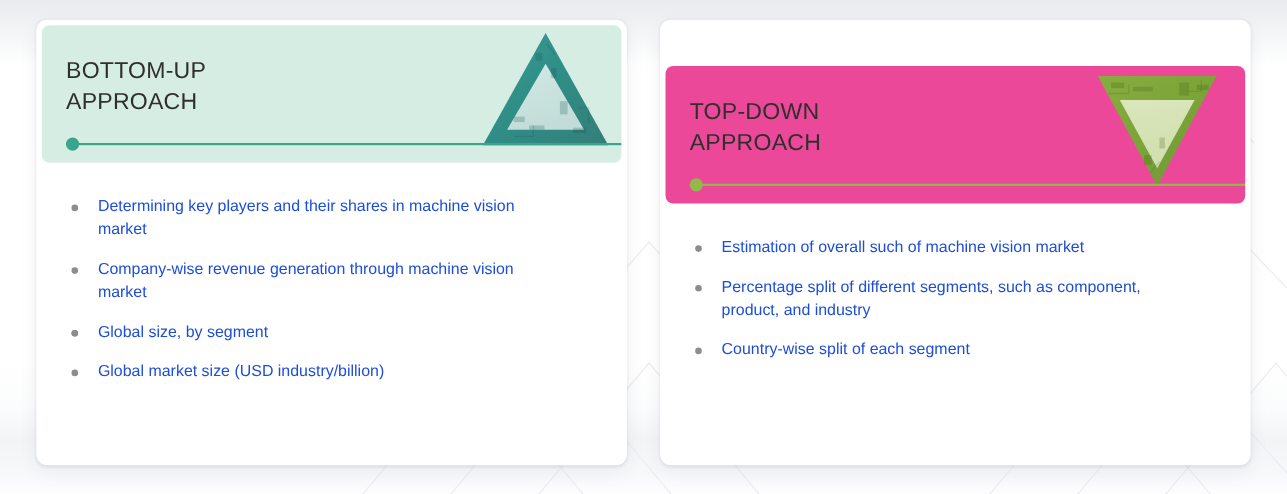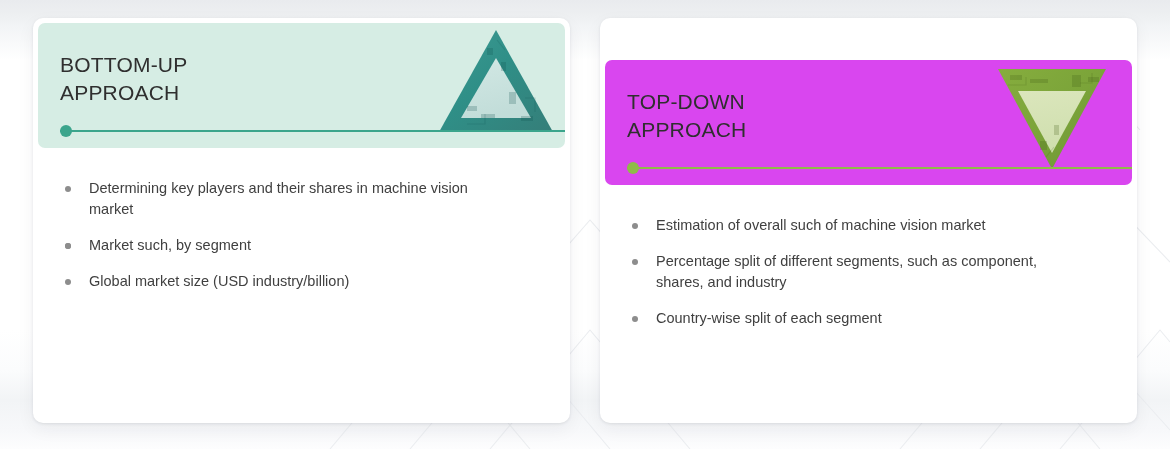--- a/index.html
+++ b/index.html
@@ -68,21 +68,21 @@
   
   .card-header {
     position: relative;
     height: 125px;
     margin: 5px 5px 0 5px;
     border-radius: 7px;
     overflow: hidden;
     flex: 0 0 auto;
   }
   .card--bottomup .card-header { background: #d6ede4; }
-  .card--topdown  .card-header { background: #d946ef; margin-top: 42px; }
+  .card--topdown  .card-header { background: #ec4899; margin-top: 42px; }
 
   .header-title {
     position: absolute;
     left: 22px;
     top: 28px;
     font-size: 21px;
     line-height: 28px;
     font-weight: 400;
     letter-spacing: 0.2px;
     color: #2f2f2f;
@@ -136,21 +136,21 @@
   }
 
   .bullet-list { list-style: none; }
 
   .bullet-item {
     position: relative;
     padding-left: 28px;
     margin-bottom: 15px;
     font-size: 14.5px;
     line-height: 21px;
-    color: #404040;
+    color: #1d4ed8;
     max-width: 440px;
   }
   .card--topdown .bullet-item { max-width: 455px; }
   .bullet-item:last-child { margin-bottom: 0; }
 
   .bullet-dot {
     position: absolute;
     left: 4px;
     top: 8px;
     width: 6px;
@@ -223,24 +223,28 @@
       </div>
 
       <div class="card-body">
         <ul class="bullet-list">
           <li class="bullet-item">
             <span class="bullet-dot"></span>
             <span>Determining key players and their shares in machine vision market</span>
           </li>
           <li class="bullet-item">
             <span class="bullet-dot"></span>
-          </li>
-          <li class="bullet-item">
-            <span class="bullet-dot"></span>
-            <span>Market such, by segment</span>
+            <span>Company-wise revenue generation through machine vision market</span>
+          </li>
+          <li class="bullet-item">
+            <span class="bullet-dot"></span>
+          </li>
+          <li class="bullet-item">
+            <span class="bullet-dot"></span>
+            <span>Global size, by segment</span>
           </li>
           <li class="bullet-item">
             <span class="bullet-dot"></span>
             <span>Global market size (USD industry/billion)</span>
           </li>
         </ul>
       </div>
     </section>
 
     <section class="card card--topdown">
@@ -286,21 +290,21 @@
       </div>
 
       <div class="card-body">
         <ul class="bullet-list">
           <li class="bullet-item">
             <span class="bullet-dot"></span>
             <span>Estimation of overall such of machine vision market</span>
           </li>
           <li class="bullet-item">
             <span class="bullet-dot"></span>
-            <span>Percentage split of different segments, such as component, shares, and industry</span>
+            <span>Percentage split of different segments, such as component, product, and industry</span>
           </li>
           <li class="bullet-item">
             <span class="bullet-dot"></span>
             <span>Country-wise split of each segment</span>
           </li>
         </ul>
       </div>
     </section>
 
   </div>

